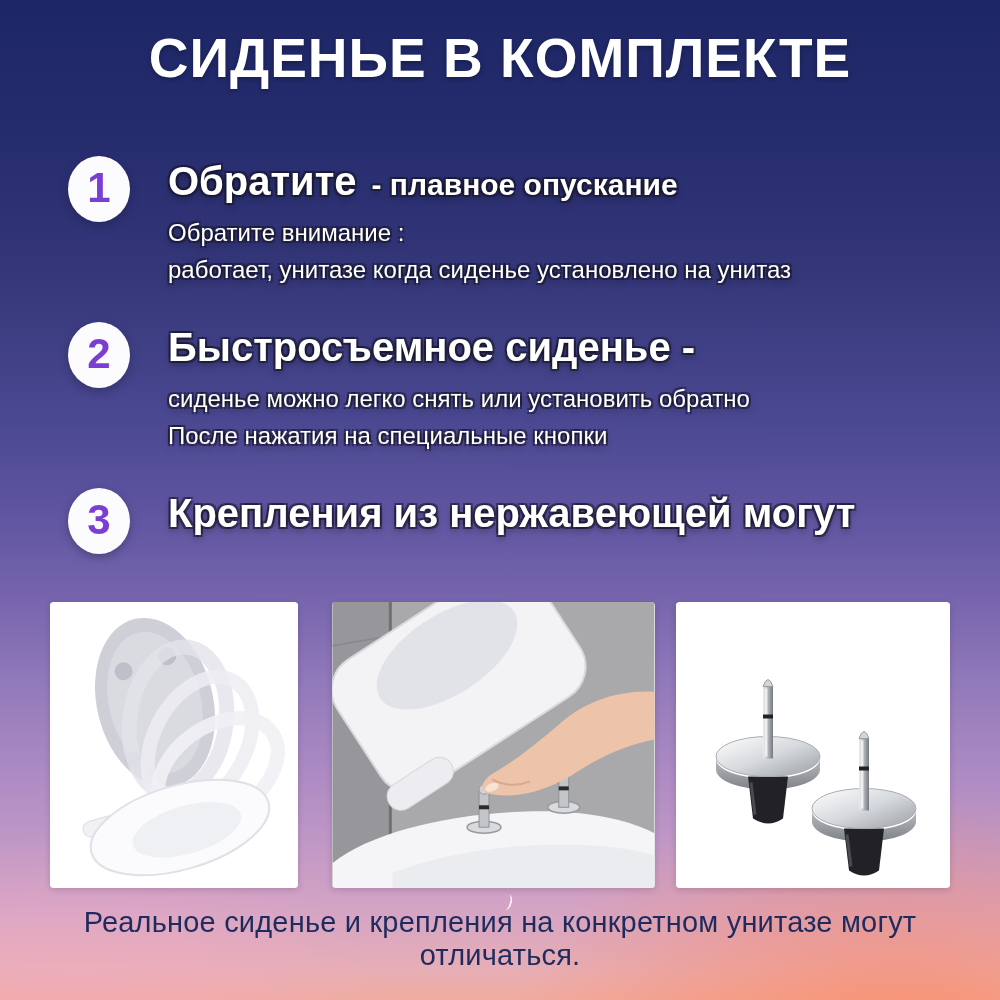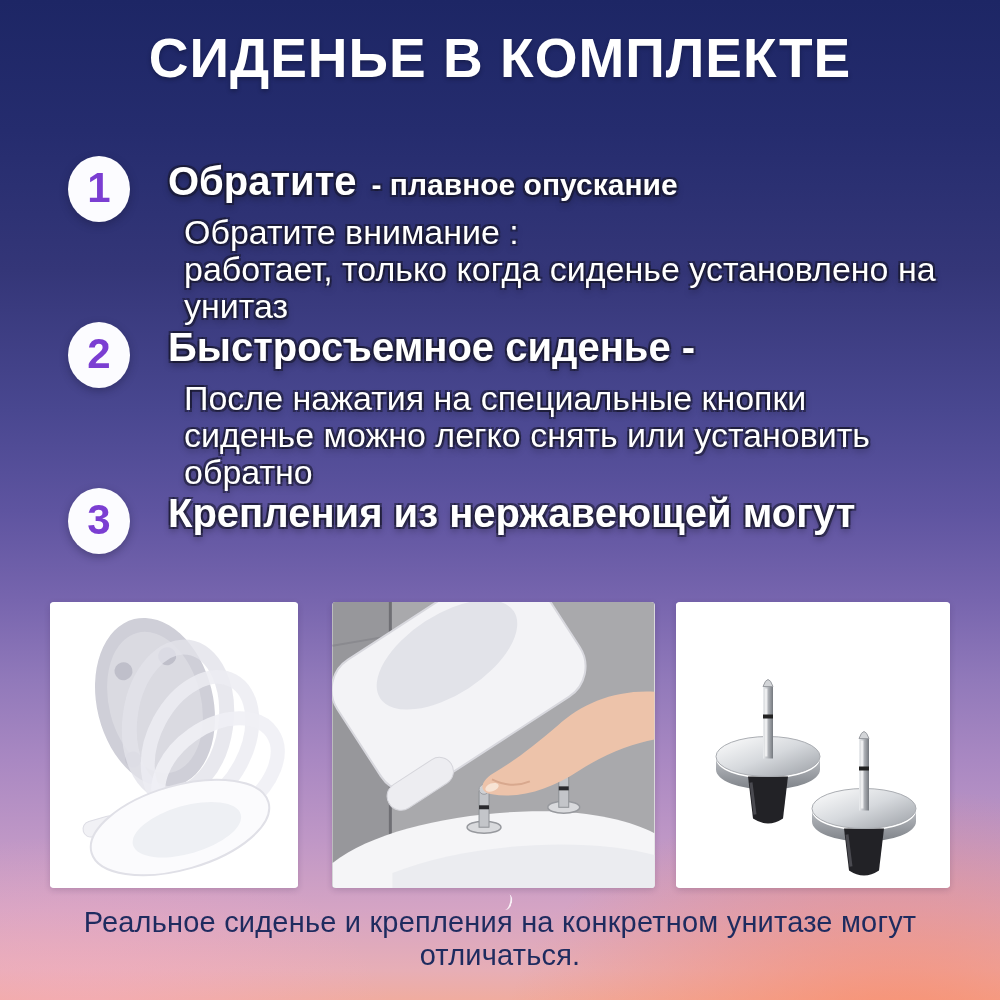--- a/index.html
+++ b/index.html
@@ -40,21 +40,21 @@
   .feature-text{ padding-top:2px; }
   .outlined{
     color:#fff;
     text-shadow:
       -2px -2px 0 rgba(22,22,42,.55), 2px -2px 0 rgba(22,22,42,.55),
       -2px  2px 0 rgba(22,22,42,.55), 2px  2px 0 rgba(22,22,42,.55),
       0 4px 7px rgba(0,0,0,.35);
   }
   .feature-heading{ font-weight:bold; font-size:40px; line-height:1.15; margin-bottom:10px; }
   .h-suffix{ font-size:30px; margin-left:15px; }
-  .feature-line{ font-size:34px; line-height:37px; font-weight:400;margin-left:16px; }
+  .feature-line{ font-size:24px; line-height:37px; font-weight:400; }
 
   .photos{ position:absolute; top:602px; left:0; width:1000px; height:287px; }
   .photo-card{
     position:absolute; top:0; height:286px; background:#fff; border-radius:4px;
     overflow:hidden; box-shadow:0 2px 6px rgba(40,20,60,.18);
   }
   .pc1{ left:50px;  width:248px; }
   .pc2{ left:332px; width:323px; }
   .pc3{ left:676px; width:274px; }
   .photo-card svg{ display:block; width:100%; height:100%; }
@@ -76,32 +76,32 @@
 
   <h1 class="title">СИДЕНЬЕ В КОМПЛЕКТЕ</h1>
 
   <div class="feature f1">
     <div class="num-circle">
       <span>1</span>
     </div>
     <div class="feature-text">
       <div class="feature-heading outlined"><span>Обратите</span><span class="h-suffix">- плавное опускание</span></div>
       <div class="feature-line outlined">Обратите внимание :</div>
-      <div class="feature-line outlined">работает, только когда сиденье установлено на унитаз</div>
+      <div class="feature-line outlined">работает, унитазе когда сиденье установлено на унитаз</div>
     </div>
   </div>
 
   <div class="feature f2">
     <div class="num-circle">
       <span>2</span>
     </div>
     <div class="feature-text">
       <div class="feature-heading outlined">Быстросъемное сиденье -</div>
+      <div class="feature-line outlined">сиденье можно легко снять или установить обратно</div>
       <div class="feature-line outlined">После нажатия на специальные кнопки</div>
-      <div class="feature-line outlined">сиденье можно легко снять или установить обратно</div>
     </div>
   </div>
 
   <div class="feature f3">
     <div class="num-circle">
       <span>3</span>
     </div>
     <div class="feature-text">
       <div class="feature-heading outlined">Крепления из нержавеющей могут</div>
     </div>

